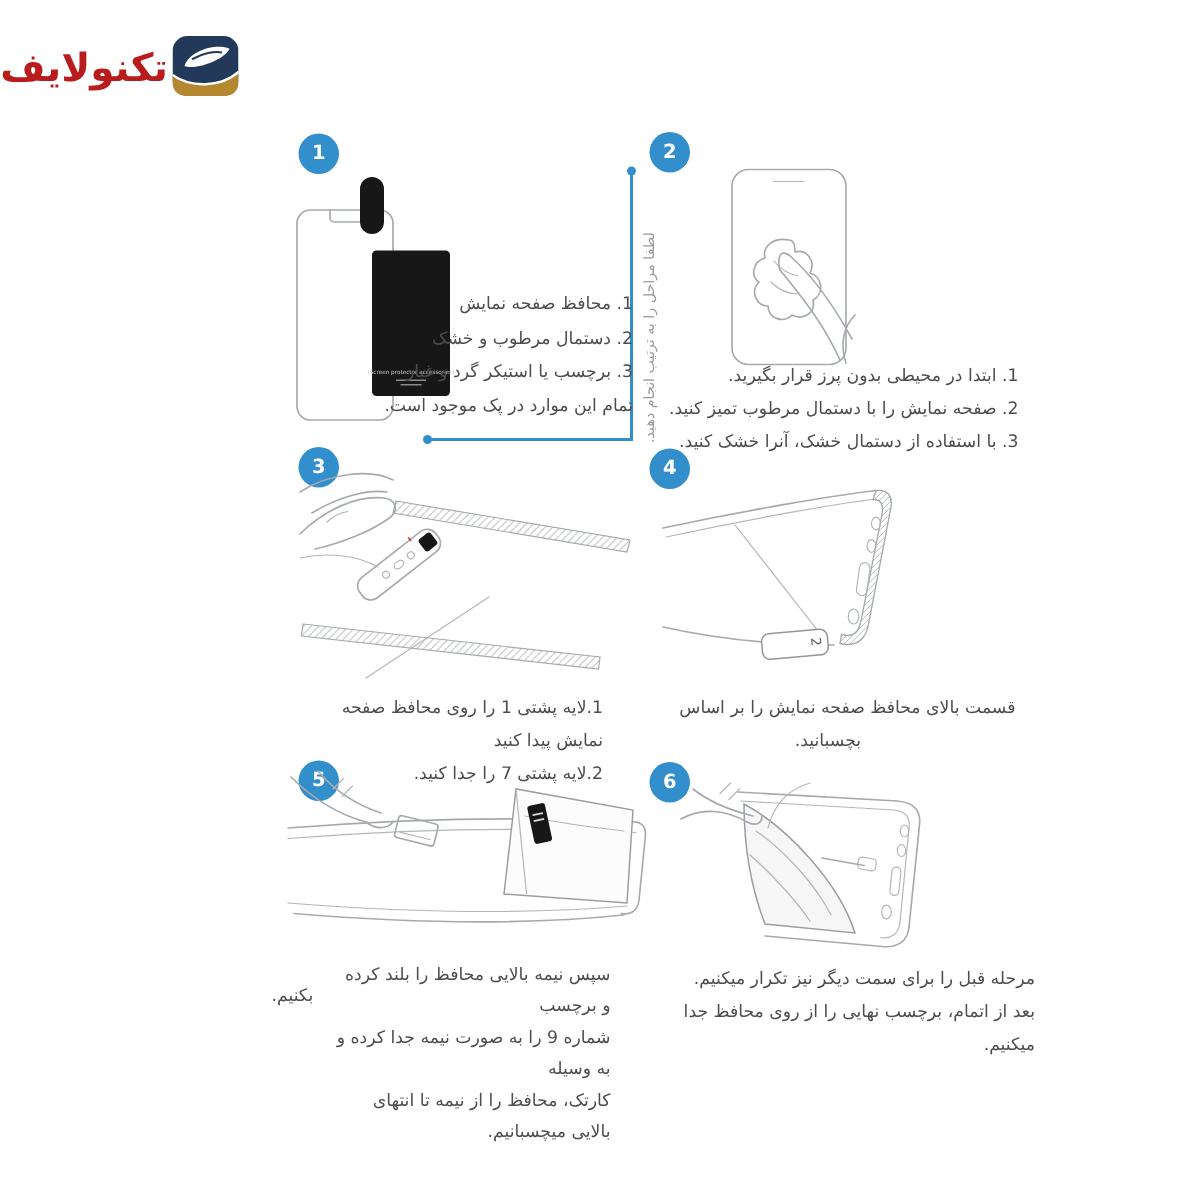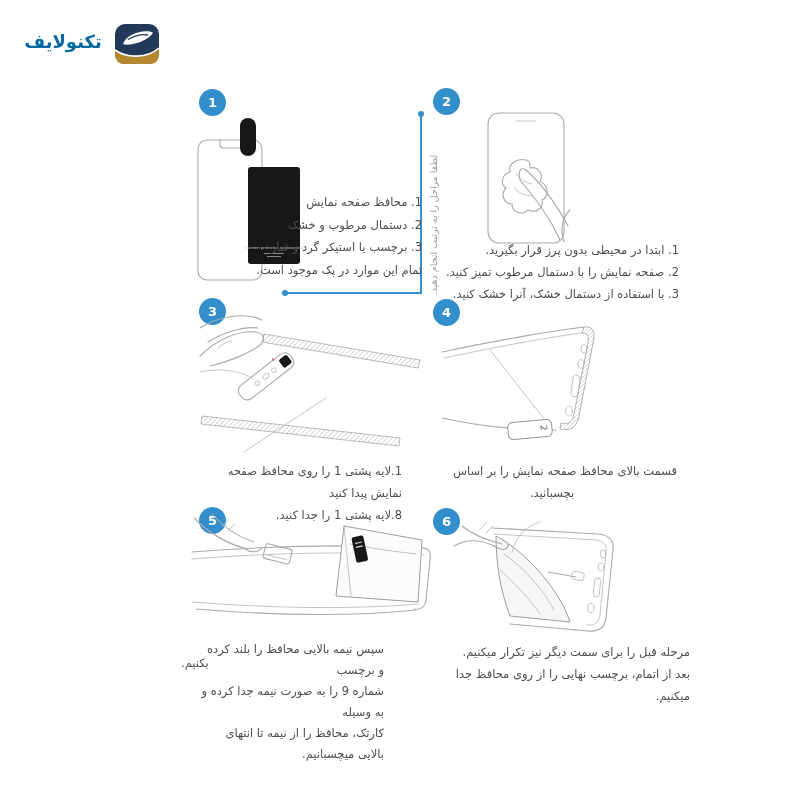--- a/index.html
+++ b/index.html
@@ -1,21 +1,21 @@
 <!DOCTYPE html>
 <html lang="fa"><head>
 <meta charset="utf-8">
 <style>
   html,body{margin:0;padding:0;background:#fff;}
   body{width:800px;height:800px;position:relative;overflow:hidden;
        font-family:"DejaVu Sans",sans-serif;color:#4d4d4d;}
   .abs{position:absolute;}
   
   .logo-text{left:14px;top:31px;width:98px;text-align:center;
-             font-size:18px;font-weight:bold;color:#0369a1;direction:rtl;}
+             font-size:26px;font-weight:bold;color:#b91c1c;direction:rtl;}
   
   .circle{width:27px;height:27px;border-radius:50%;background:#338fcc;
           color:#fff;font-size:13px;font-weight:bold;
           display:flex;align-items:center;justify-content:center;}
   
   .txt{direction:rtl;text-align:right;font-size:11.5px;line-height:22px;color:#4d4d4d;}
   .txt .heading{color:#338fcc;font-weight:bold;}
   .txt .center{text-align:center;}
   
   .b-line{background:#338fcc;}
@@ -172,29 +172,29 @@
 </div>
 
 <div class="abs txt" style="left:425px;top:239px;width:254px;">
   <div>1. ابتدا در محیطی بدون پرز قرار بگیرید.</div>
   <div>2. صفحه نمایش را با دستمال مرطوب تمیز کنید.</div>
   <div>3. با استفاده از دستمال خشک، آنرا خشک کنید.</div>
 </div>
 
 <div class="abs txt" style="left:226px;top:460px;width:176px;">
   <div>1.لایه پشتی 1 را روی محافظ صفحه نمایش پیدا کنید</div>
-  <div>8.لایه پشتی 1 را جدا کنید.</div>
+  <div>2.لایه پشتی 7 را جدا کنید.</div>
 </div>
 
 <div class="abs txt" style="left:427px;top:460px;width:250px;">
   <div>قسمت بالای محافظ صفحه نمایش را بر اساس</div>
   <div class="center">بچسبانید.</div>
 </div>
 
-<div class="abs txt" style="left:199px;top:639px;width:185px;line-height:21px;">
+<div class="abs txt" style="left:222px;top:639px;width:185px;line-height:21px;">
   <div>سپس نیمه بالایی محافظ را بلند کرده و برچسب</div>
   <div>شماره 9 را به صورت نیمه جدا کرده و به وسیله</div>
   <div>کارتک، محافظ را از نیمه تا انتهای بالایی میچسبانیم.</div>
 </div>
 <div class="abs stray" style="left:181px;top:656px;">بکنیم.</div>
 
 <div class="abs txt" style="left:418px;top:641px;width:272px;">
   <div>مرحله قبل را برای سمت دیگر نیز تکرار میکنیم.</div>
   <div>بعد از اتمام، برچسب نهایی را از روی محافظ جدا میکنیم.</div>
 </div>

